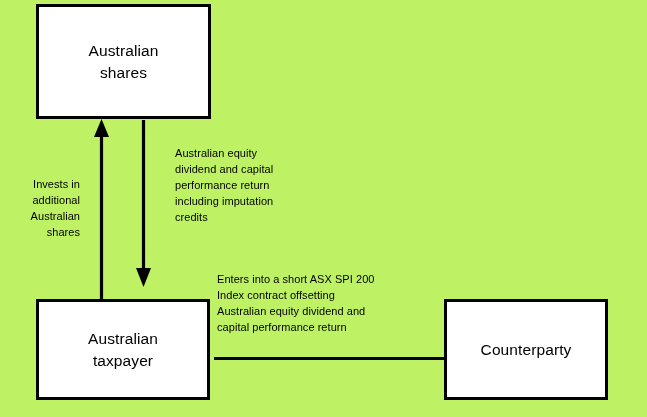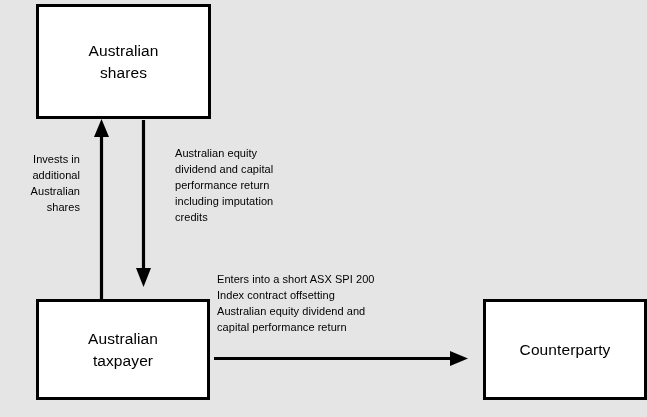--- a/index.html
+++ b/index.html
@@ -4,21 +4,21 @@
 <style>
   html, body {
     margin: 0;
     padding: 0;
     background: #ffffff;
   }
   #diagram-canvas {
     position: relative;
     width: 647px;
     height: 417px;
-    background: #e5e5e5;
+    background: #bef264;
     overflow: hidden;
     font-family: "Liberation Sans", sans-serif;
     color: #000000;
   }
 
   
   .node-box {
     position: absolute;
     box-sizing: border-box;
     border: 3px solid #000000;
@@ -42,38 +42,38 @@
     width: 175px;
     height: 115px;
   }
   #box-australian-taxpayer {
     left: 36px;
     top: 299px;
     width: 174px;
     height: 101px;
   }
   #box-counterparty {
-    left: 483px;
+    left: 444px;
     top: 299px;
     width: 164px;
     height: 101px;
   }
 
   
   .annotation {
     position: absolute;
     font-size: 11px;
     line-height: 1.465;
     letter-spacing: 0.05px;
     white-space: pre-line;
     color: #000000;
   }
   #label-invests {
     left: 8px;
-    top: 151px;
+    top: 176px;
     width: 72px;
     text-align: right;
   }
   #label-dividend-return {
     left: 175px;
     top: 145px;
     width: 152px;
     text-align: left;
   }
   #label-short-contract {

